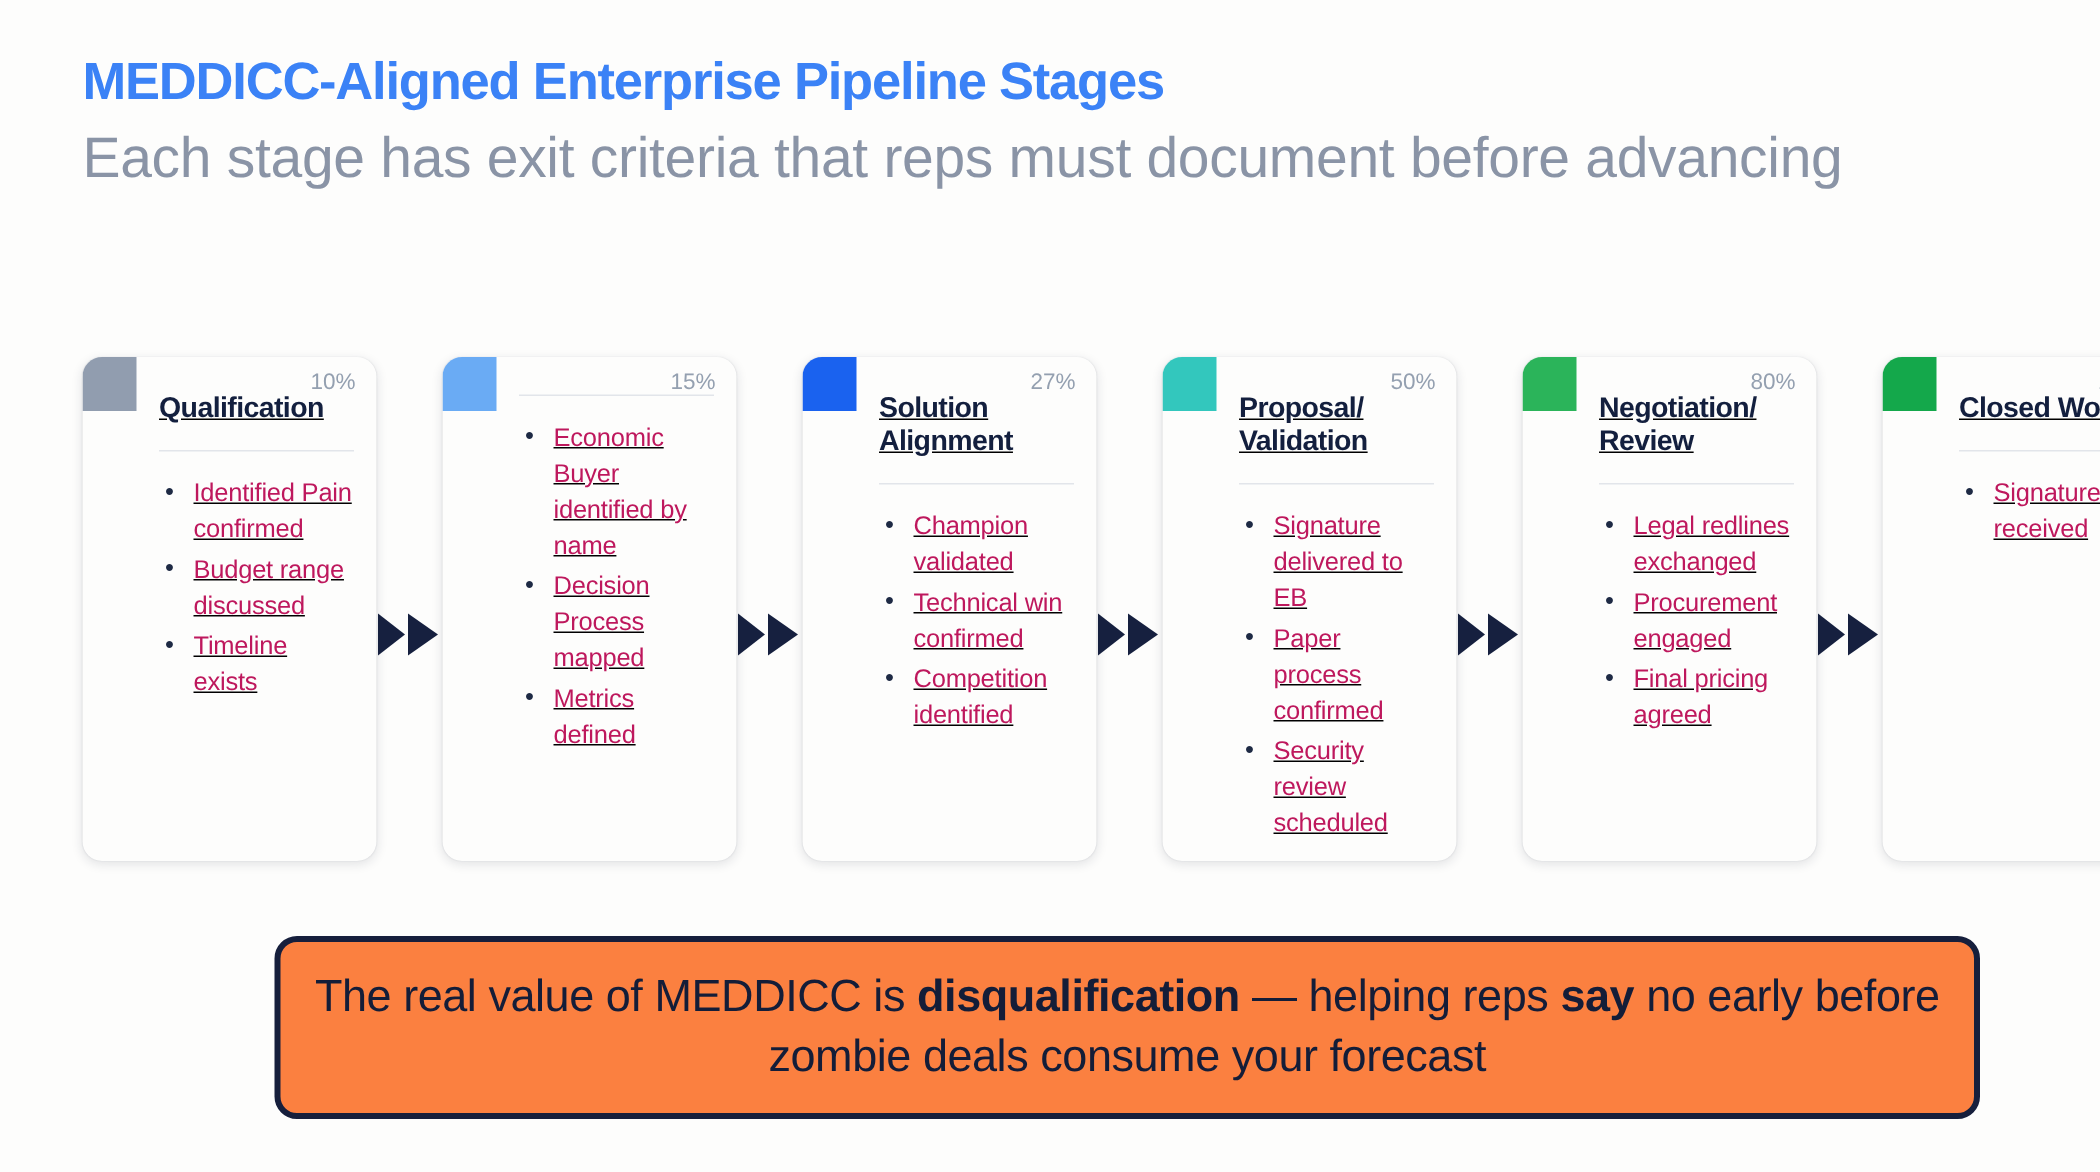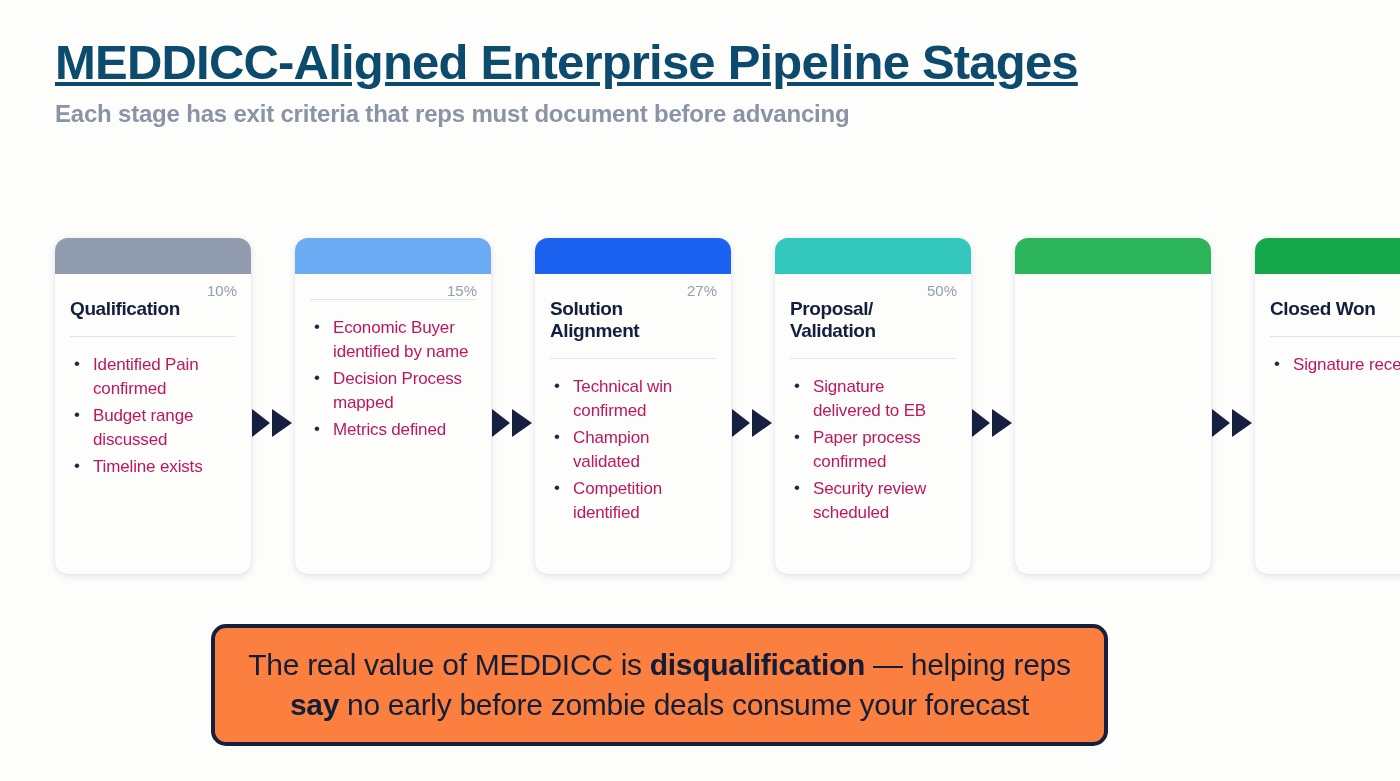--- a/index.html
+++ b/index.html
@@ -24,33 +24,32 @@
 
   
   .header {
     position: absolute;
     left: 55px;
     top: 36px;
     width: 1300px;
   }
 
   .title {
-    font-size: 49px;
+    font-size: 35px;
     font-weight: 700;
-    color: #0c4a6e;
+    color: #3b82f6;
     letter-spacing: -0.8px;
     line-height: 1.08;
     white-space: nowrap;
-    text-decoration: underline;
   }
 
   .subtitle {
     margin-top: 11px;
-    font-size: 24px;
-    font-weight: 700;
+    font-size: 38px;
+    font-weight: 400;
     color: #8a94a6;
     letter-spacing: -0.2px;
     line-height: 1.15;
     white-space: nowrap;
   }
 
   
   .stage-row {
     position: absolute;
     left: 55px;
@@ -63,21 +62,22 @@
 
   .stage-card {
     position: relative;
     width: 196px;
     flex: 0 0 196px;
     background: #fdfdfc;
     border-radius: 13px;
     box-shadow: 0 2px 7px rgba(30,41,59,0.13), 0 0 1px rgba(30,41,59,0.10);
     overflow: hidden;
     display: flex;
-    flex-direction: column;
+    flex-direction: row;
+    text-decoration: underline;
   }
 
   .card-accent {
     height: 36px;
     flex: 0 0 36px;
     width: 100%;
   }
 
   .card-body {
     position: relative;
@@ -153,30 +153,29 @@
   .connector svg {
     margin-top: 167px;
     display: block;
   }
 
   
   .callout {
     position: absolute;
     left: 183px;
     top: 624px;
-    width: 897px;
+    width: 1137px;
     height: 122px;
     background: #fb8040;
     border: 4px solid #161f3c;
     border-radius: 15px;
     display: flex;
     align-items: center;
     justify-content: center;
     text-align: center;
-    margin-left: 28px;
   }
 
   .callout-text {
     font-size: 30px;
     line-height: 1.33;
     color: #141d38;
     letter-spacing: -0.3px;
     padding: 0 22px;
   }
 
@@ -230,22 +229,22 @@
           <path d="M21 4 L41 18 L21 32 Z" fill="#16203f"></path>
         </svg>
       </div>
       <div class="stage-card">
         <div class="card-accent" style="background: rgb(26, 98, 239);"></div>
         <div class="card-body">
           <div class="pct">27%</div>
           <div class="stage-name">Solution Alignment</div>
           <div class="divider"></div>
           <ul class="criteria">
+            <li>Champion validated</li>
             <li>Technical win confirmed</li>
-            <li>Champion validated</li>
             <li>Competition identified</li>
           </ul>
         </div>
       </div>
       <div class="connector">
         <svg width="44" height="36" viewBox="0 0 44 36">
           <path d="M1 4 L19 18 L1 32 Z" fill="#16203f"></path>
           <path d="M21 4 L41 18 L21 32 Z" fill="#16203f"></path>
         </svg>
       </div>
@@ -263,20 +262,30 @@
         </div>
       </div>
       <div class="connector">
         <svg width="44" height="36" viewBox="0 0 44 36">
           <path d="M1 4 L19 18 L1 32 Z" fill="#16203f"></path>
           <path d="M21 4 L41 18 L21 32 Z" fill="#16203f"></path>
         </svg>
       </div>
       <div class="stage-card">
         <div class="card-accent" style="background: rgb(43, 180, 90);"></div>
+        <div class="card-body">
+          <div class="pct">80%</div>
+          <div class="stage-name">Negotiation/ Review</div>
+          <div class="divider"></div>
+          <ul class="criteria">
+            <li>Legal redlines exchanged</li>
+            <li>Procurement engaged</li>
+            <li>Final pricing agreed</li>
+          </ul>
+        </div>
       </div>
       <div class="connector">
         <svg width="44" height="36" viewBox="0 0 44 36">
           <path d="M1 4 L19 18 L1 32 Z" fill="#16203f"></path>
           <path d="M21 4 L41 18 L21 32 Z" fill="#16203f"></path>
         </svg>
       </div>
       <div class="stage-card">
         <div class="card-accent" style="background: rgb(20, 168, 75);"></div>
         <div class="card-body">

